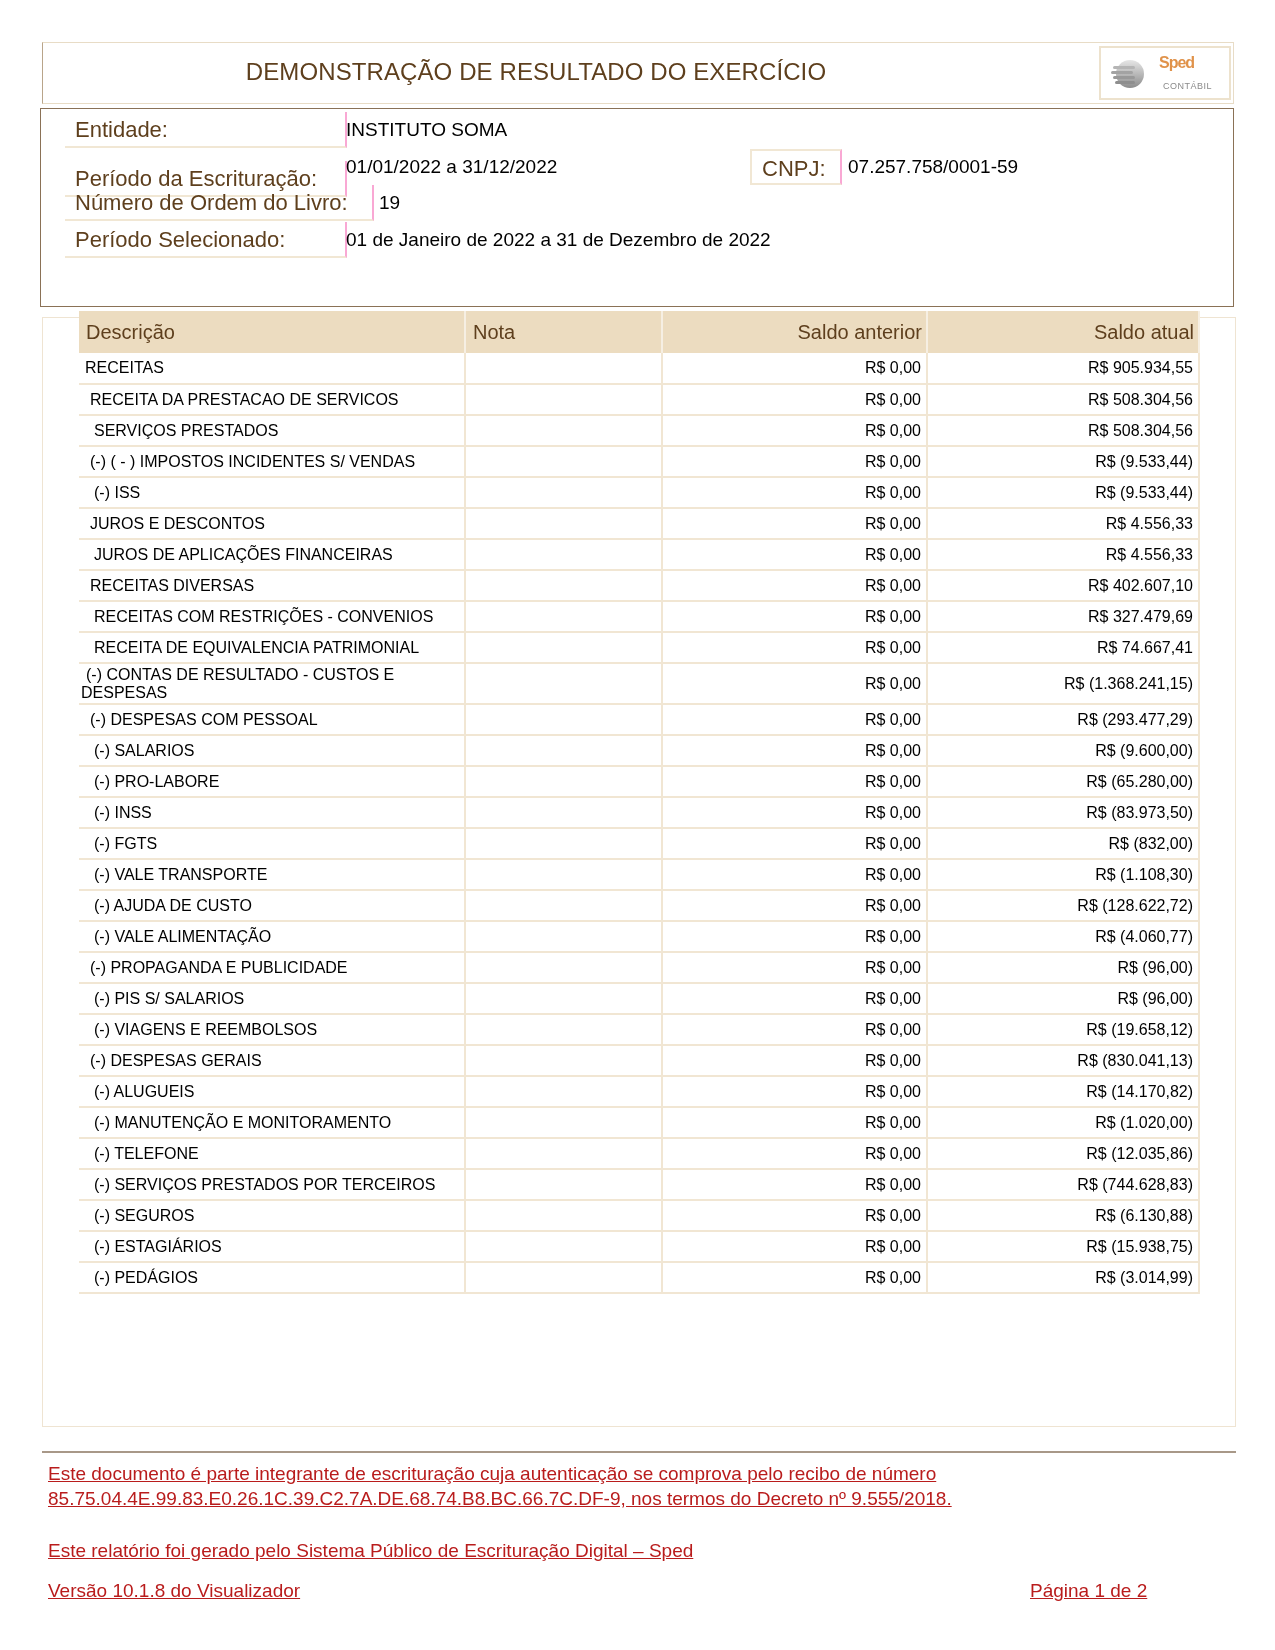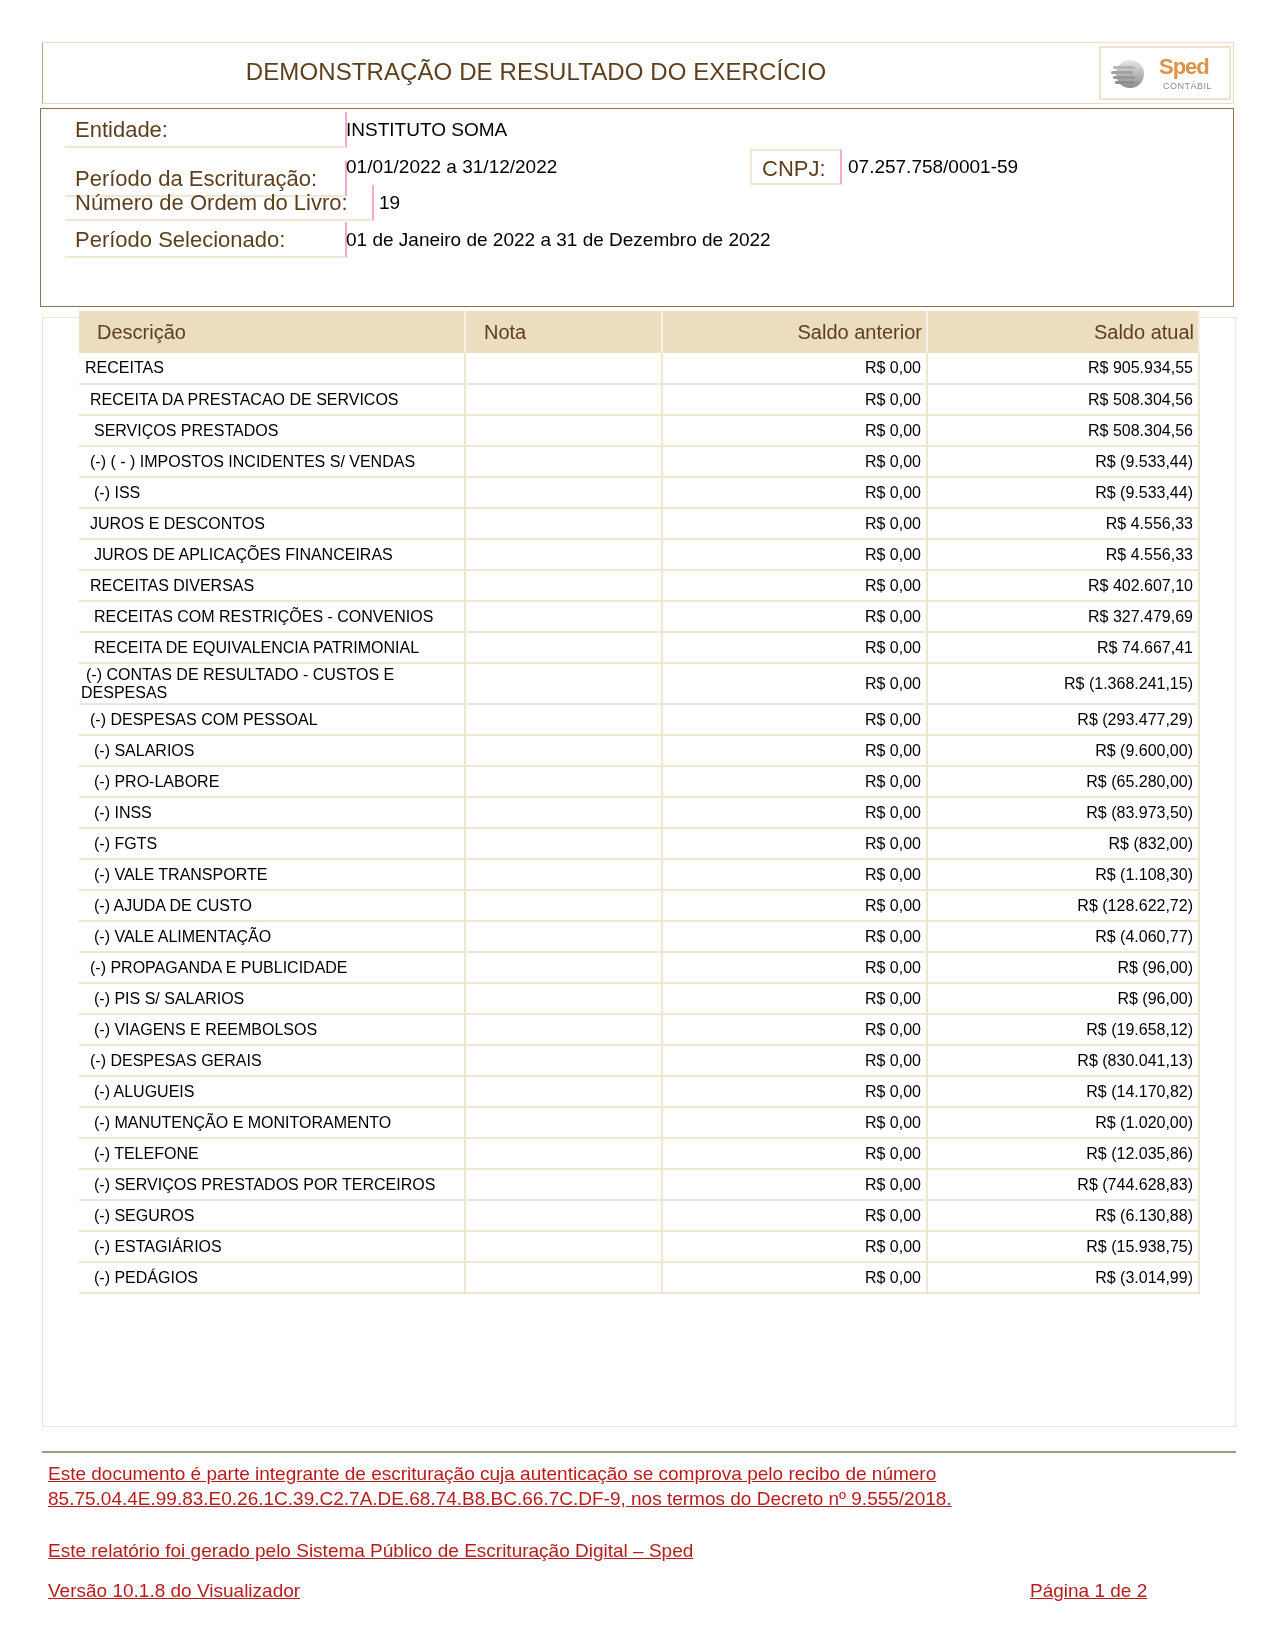--- a/index.html
+++ b/index.html
@@ -8,40 +8,40 @@
     .abs { position: absolute; }
 
     
     #hdr { left: 42px; top: 42px; width: 1192px; height: 62px;
            border: 1px solid #e8dcc6; border-left: 1px solid #b9a58a; box-sizing: border-box; }
     #title { left: 0; top: 58px; width: 1072px; text-align: center; font-size: 24px;
              color: #5e3f1d; letter-spacing: 0.1px; }
     #logo { left: 1099px; top: 46px; width: 132px; height: 54px; border: 2px solid #ede2cd;
             box-sizing: border-box; background: #fff; }
     #logo .globe { position: absolute; left: 10px; top: 10px; width: 34px; height: 32px; }
-    #logo .sped { position: absolute; left: 58px; top: 6px; font-size: 22px; font-weight: bold;
+    #logo .sped { position: absolute; left: 58px; top: 6px; font-size: 16px; font-weight: bold;
                   color: #e0924a; letter-spacing: -1px; }
     #logo .contabil { position: absolute; left: 62px; top: 33px; font-size: 9px; color: #8a8a8a;
                       letter-spacing: 0.5px; }
 
     
     #info { left: 40px; top: 108px; width: 1194px; height: 199px; border: 1px solid #8a7156;
             box-sizing: border-box; }
     .lbl { position: absolute; font-size: 22px; color: #5e3f1d; padding-left: 10px;
            box-sizing: border-box; border-right: 2px solid #f9a8d4; border-bottom: 2px solid #f1e7d4;
            height: 36px; line-height: 36px; }
     .val { position: absolute; font-size: 19px; color: #000; height: 36px; line-height: 36px; }
 
     
     #tframe { left: 42px; top: 317px; width: 1194px; height: 1110px; border: 1px solid #efe4d2;
               box-sizing: border-box; }
     #tbl { left: 79px; top: 311px; width: 1120px; border-collapse: collapse; table-layout: fixed; }
     #tbl th { background: #ecdcc0; color: #5e3f1d; font-weight: normal; font-size: 20px;
               height: 42px; padding: 0 4px; border-right: 2px solid #f6efe3; box-sizing: border-box; }
-    #tbl th.l { text-align: left; padding-left: 18px; }
+    #tbl th.l { text-align: left; padding-left: 7px; }
     #tbl th.r { text-align: right; }
     #tbl td { font-size: 16px; height: 31px; padding: 0 5px; border-bottom: 2px solid #f1e6d3;
               border-right: 2px solid #f1e6d3; box-sizing: border-box; vertical-align: middle;
               line-height: 18px; background: #fff; }
     #tbl td.desc { padding-left: 6px; }
     #tbl td.num { text-align: right; }
     #tbl tr.tall td { height: 41px; }
     .ind0 { padding-left: 6px !important; }
     .ind1 { padding-left: 11px !important; }
     .ind2 { padding-left: 15px !important; }

